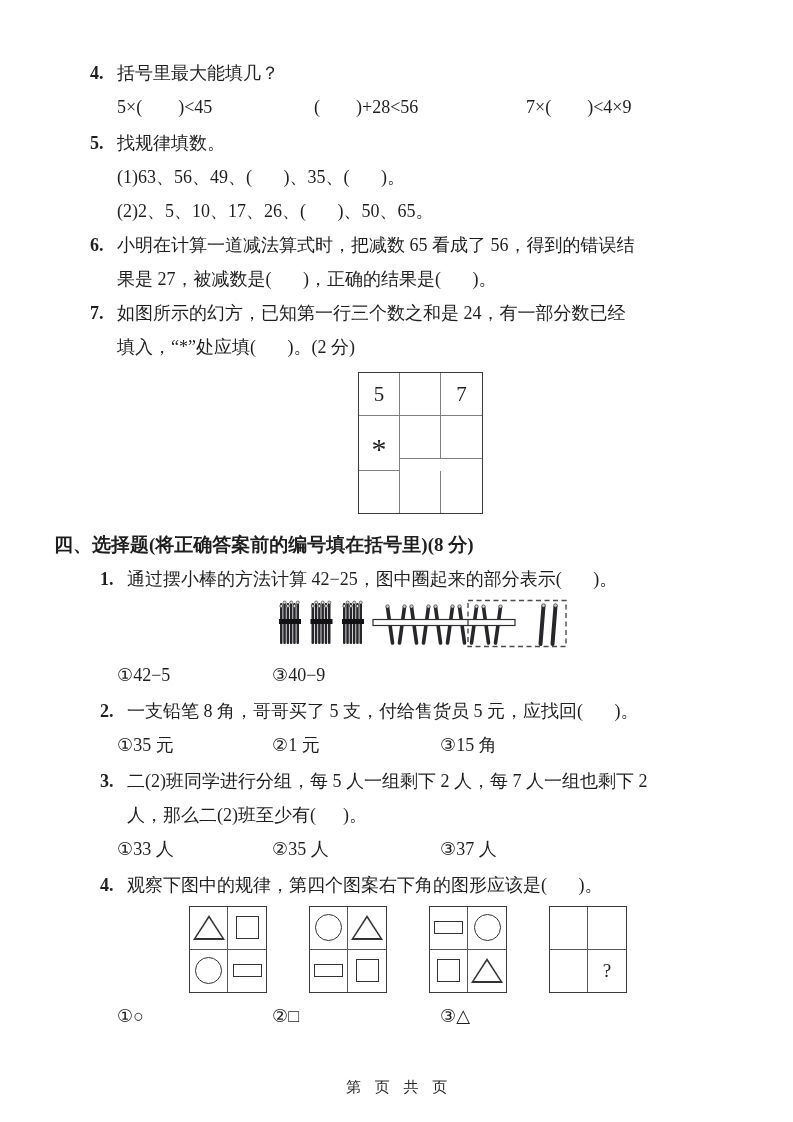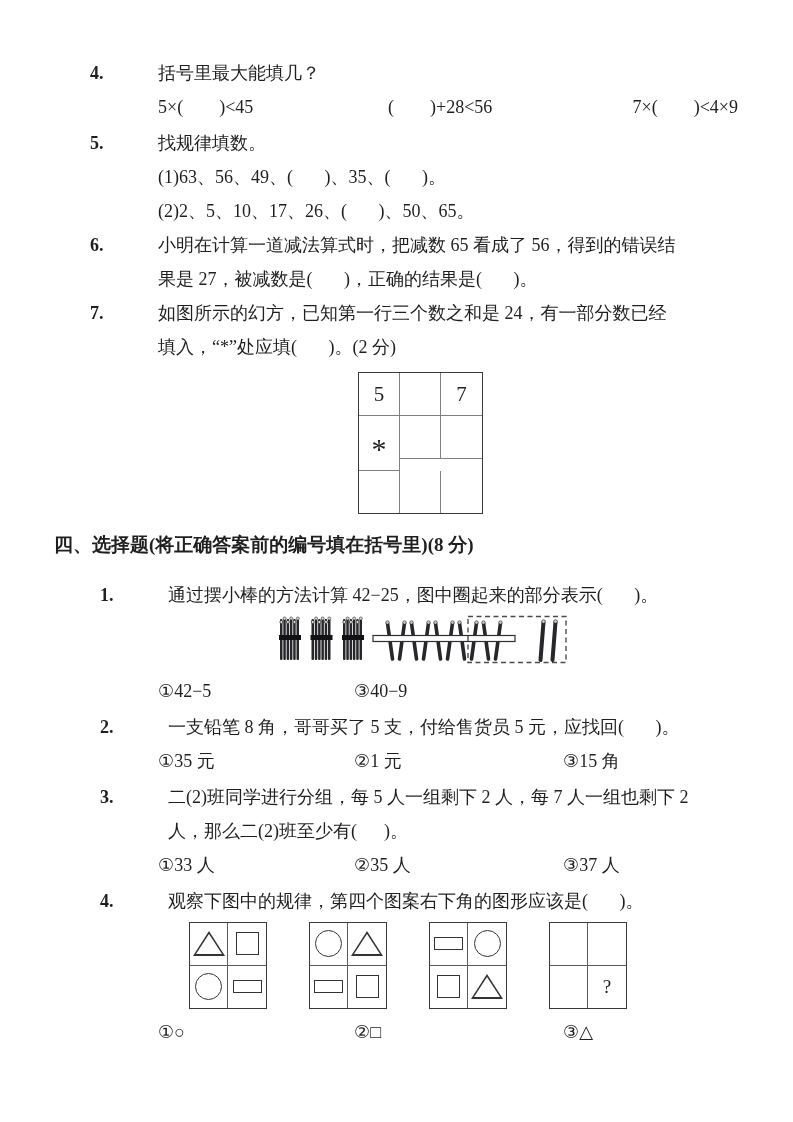--- a/index.html
+++ b/index.html
@@ -2,36 +2,36 @@
 <html><head>
 <meta charset="utf-8">
 <style>
   html,body{margin:0;padding:0;background:#888;}
   body{font-family:"Liberation Serif","DejaVu Serif","DejaVu Sans",serif;}
   .page{position:relative;width:793px;height:1122px;margin:0 auto;background:#fff;color:#1f1f1f;overflow:hidden;}
   .content{position:absolute;left:90px;top:56px;width:648px;}
   .q{display:flex;font-size:18px;line-height:34px;}
   .qnum{flex:none;width:27px;font-weight:bold;}
   .qbody{flex:1;min-width:0;}
-  .qline,.eq,.opt,.subitem,.qtitle{white-space:pre;margin-left:41px;}
+  .qline,.eq,.opt,.subitem,.qtitle{white-space:pre;}
   .eqrow{display:flex;}
   .eq:nth-child(1){width:197px;}
   .eq:nth-child(2){width:212px;}
   .choice-q{margin-left:10px;}
   .opts{display:flex;margin-left:-10px;}
   .opt:nth-child(1){width:155px;}
   .opt:nth-child(2){width:168px;}
   
   .msq{margin:8px 0 0 241px;width:123px;border:1.6px solid #3a3a3a;display:grid;grid-template-columns:repeat(3,1fr);background:#fff;}
   .msq-cell{height:42px;border-right:1px solid #808080;border-bottom:1px solid #808080;display:flex;align-items:center;justify-content:center;font-size:21px;line-height:1;}
   .msq-cell:nth-child(3n){border-right:none;}
   .msq-cell:nth-child(n+7){border-bottom:none;}
   .msq-cell:nth-child(4){font-size:30px;padding-top:12px;}
   
-  .sec-heading{margin:14px 0 16px -36px;font-weight:bold;font-size:19px;line-height:34px;}
+  .sec-heading{margin:14px 0 0 -36px;font-weight:bold;font-size:19px;line-height:34px;}
   
   .sticks{margin:2px 0 2px 143px;height:58px;}
   
   .pgrids{display:flex;gap:42px;margin:4px 0 6px 62px;}
   .pgrid{width:76px;height:85px;border:1.5px solid #3a3a3a;display:grid;grid-template-columns:1fr 1fr;grid-template-rows:1fr 1fr;background:#fff;}
   .pcell{border-right:1px solid #5a5a5a;border-bottom:1px solid #5a5a5a;display:flex;align-items:center;justify-content:center;}
   .pcell:nth-child(2n){border-right:none;}
   .pcell:nth-child(n+3){border-bottom:none;}
   .ptext{font-size:19px;line-height:1;}
   .shape{display:inline-block;box-sizing:border-box;}
@@ -280,13 +280,14 @@
         <div class="opts">
           <span class="opt">①○</span>
           <span class="opt">②□</span>
           <span class="opt">③△</span>
         </div>
       </div>
     </div>
 
   </div>
 
+  <div class="footer">第 页 共 页</div>
 </div>
 
 </body></html>

